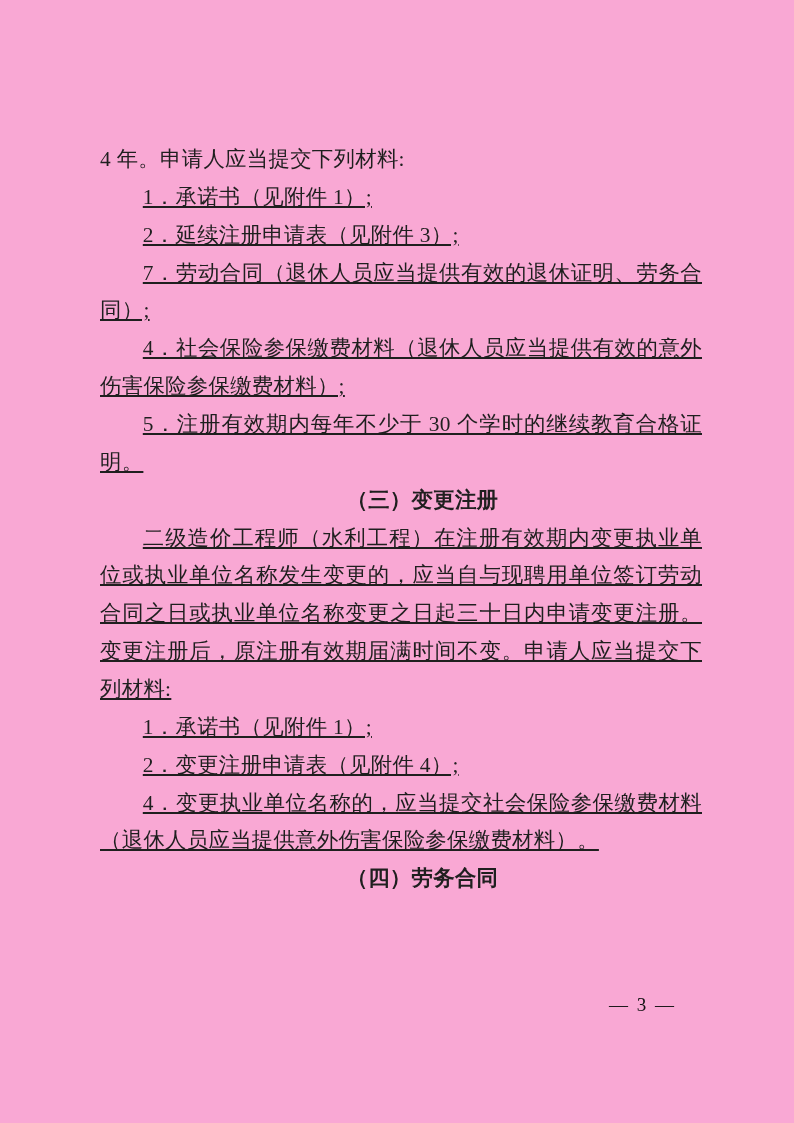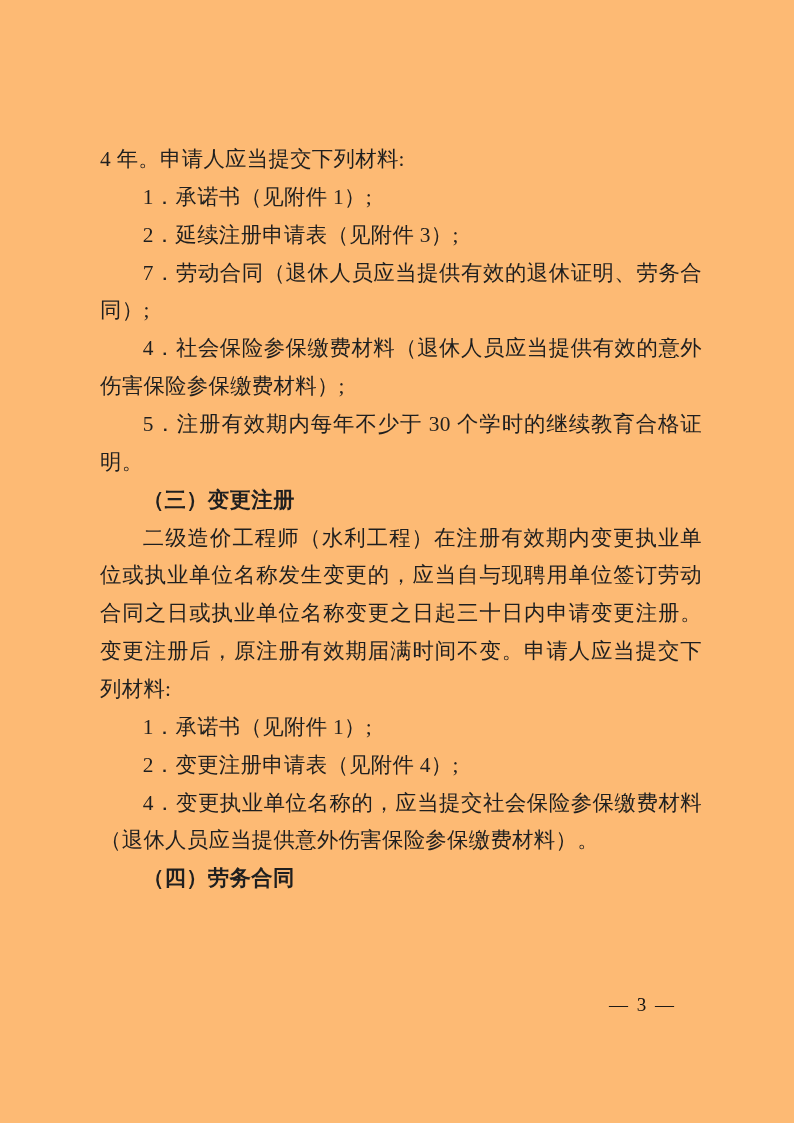--- a/index.html
+++ b/index.html
@@ -10,47 +10,48 @@
     width: 794px;
     height: 1123px;
     background: #ffffff;
     position: relative;
     overflow: hidden;
     font-family: "Liberation Serif", serif;
   }
   .page {
     position: absolute;
     inset: 0;
-    background: #fdba74;
+    background: #f9a8d4;
     color: #1f1f1f;
   }
   .doc-content {
     position: absolute;
     left: 100px;
     top: 141px;
     width: 602px;
     font-size: 21.4px;
     line-height: 37.86px;
     text-align: justify;
     letter-spacing: 0.3px;
   }
   .doc-content p {
     margin: 0;
   }
   .para-indent {
     text-indent: 2em;
+    text-decoration: underline;
   }
   .para-flush {
     text-indent: 0;
   }
   .section-heading {
     text-indent: 2em;
     font-weight: 700;
     font-family: "Liberation Sans", sans-serif;
-    text-align: left;
+    text-align: center;
   }
   .page-number {
     position: absolute;
     top: 994px;
     right: 118px;
     font-size: 19px;
     color: #111111;
     letter-spacing: 2px;
     font-family: "Liberation Serif", serif;
   }

